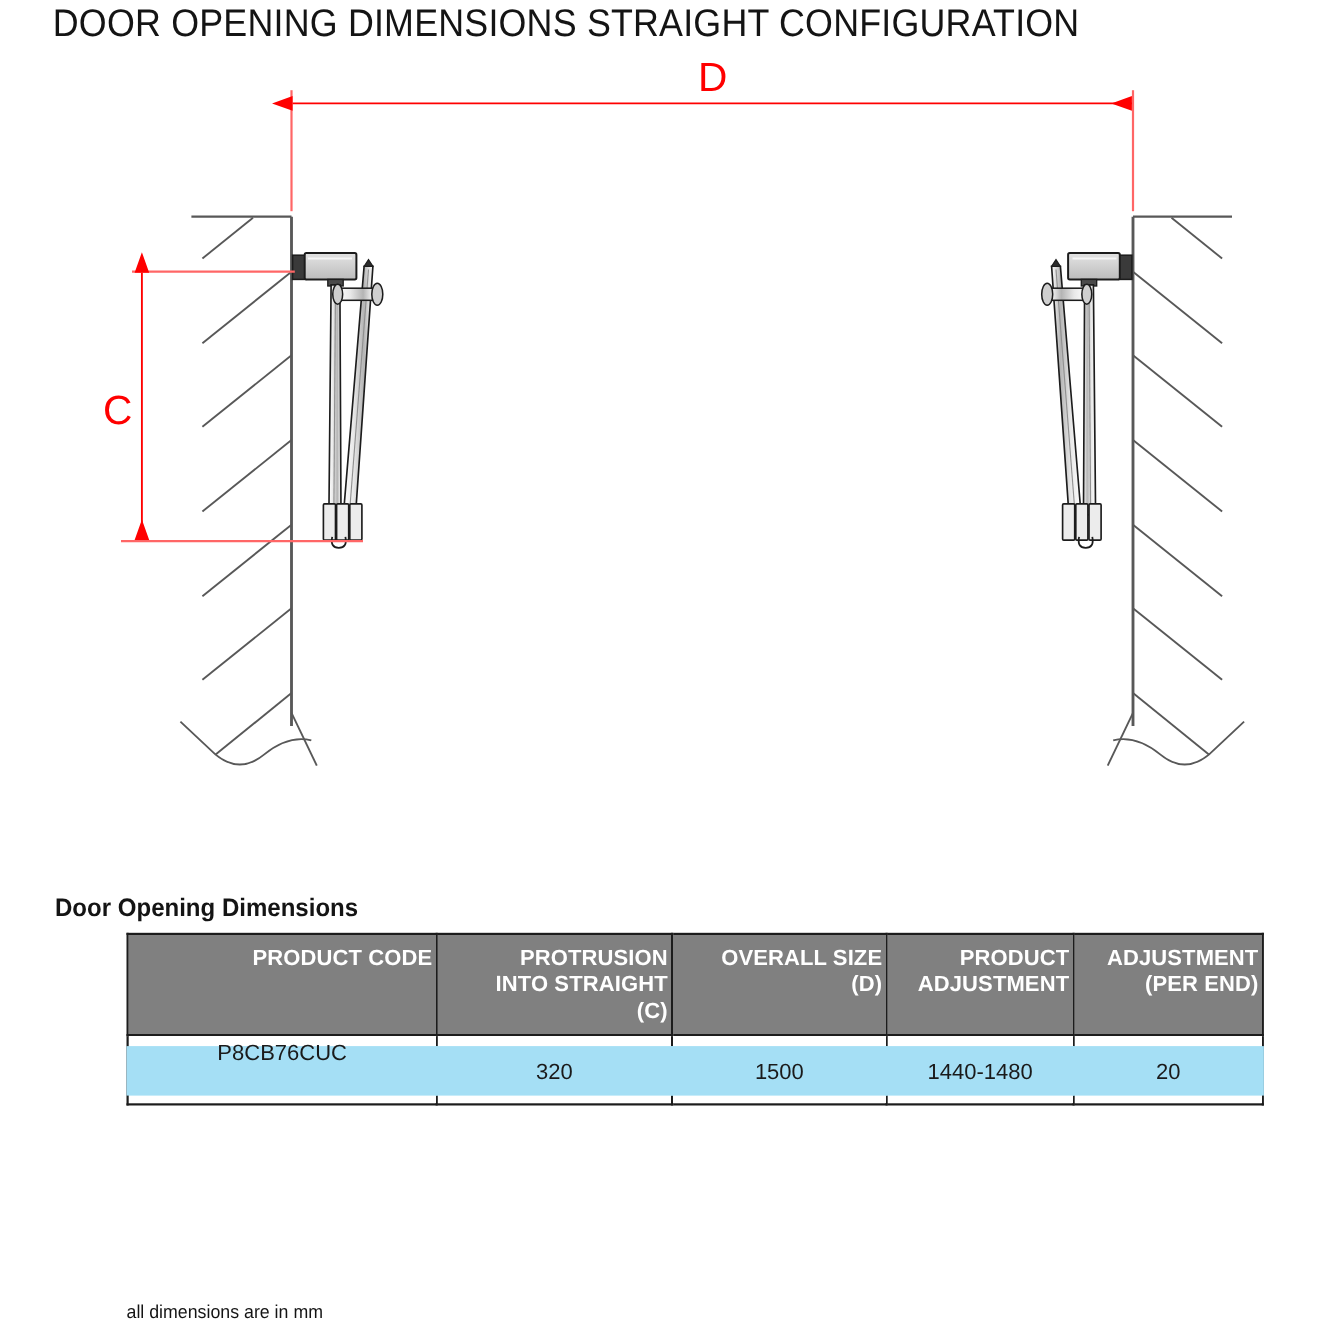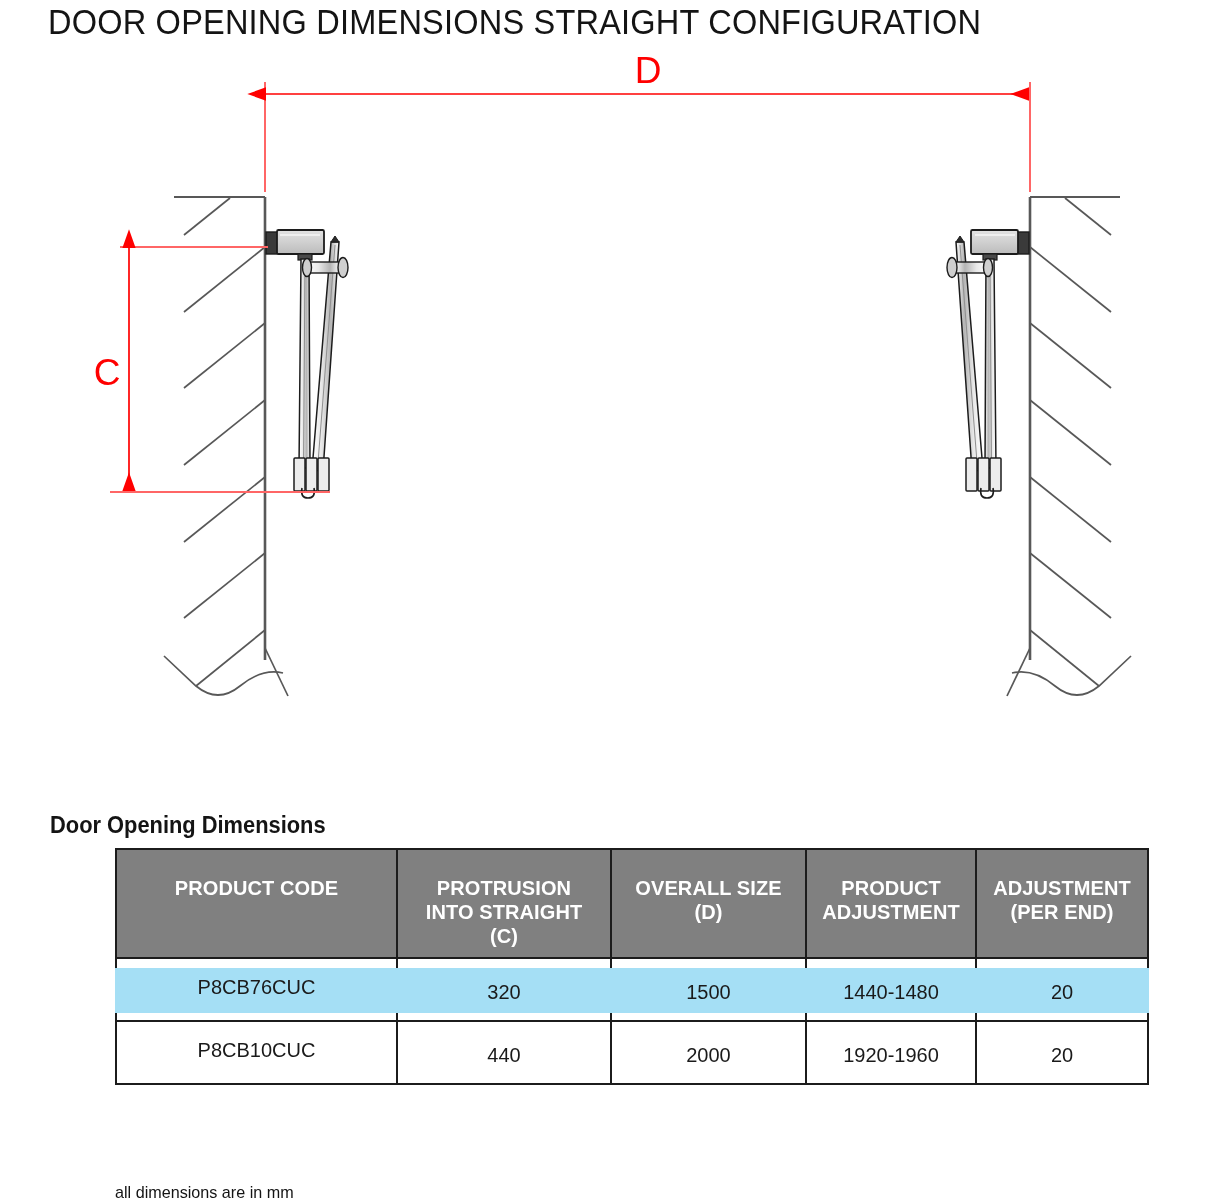--- a/index.html
+++ b/index.html
@@ -74,41 +74,41 @@
     border: 2px solid #1c1c1c;
     padding: 0;
     position: relative;
   }
   #spec-table thead th {
     background: #808080;
     color: #ffffff;
     font-size: 20px;
     line-height: 24px;
     font-weight: 700;
-    text-align: center;
+    text-align: right;
     vertical-align: top;
-    padding: 26px 3px 9px 3px;
+    padding: 9px 3px 9px 3px;
     height: 78px;
     box-sizing: border-box;
     letter-spacing: 0.1px;
   }
   #spec-table tbody tr { height: 63px; }
   #spec-table tbody td {
     background: #ffffff;
     font-size: 20px;
     line-height: 24px;
     text-align: center;
     vertical-align: top;
     color: #1a1a1a;
     height: 63px;
     box-sizing: border-box;
   }
   
   #spec-table tbody td.code-cell {
-    padding-top: 16px;
+    padding-top: 4px;
   }
   #spec-table tbody td.num-cell {
     padding-top: 21px;
   }
   
   #spec-table tbody tr.is-highlighted td { background: #ffffff; }
   #spec-table tbody tr.is-highlighted td::before {
     content: "";
     position: absolute;
     left: -2px;
@@ -310,24 +310,17 @@
       </tr>
     </thead>
     <tbody>
       <tr class="is-highlighted">
         <td class="code-cell"><span>P8CB76CUC</span></td>
         <td class="num-cell"><span>320</span></td>
         <td class="num-cell"><span>1500</span></td>
         <td class="num-cell"><span>1440-1480</span></td>
         <td class="num-cell"><span>20</span></td>
       </tr>
-      <tr>
-        <td class="code-cell"><span>P8CB10CUC</span></td>
-        <td class="num-cell"><span>440</span></td>
-        <td class="num-cell"><span>2000</span></td>
-        <td class="num-cell"><span>1920-1960</span></td>
-        <td class="num-cell"><span>20</span></td>
-      </tr>
     </tbody>
   </table>
 
   <div id="units-note">all dimensions are in mm</div>
 </div>
 
 </body></html>

